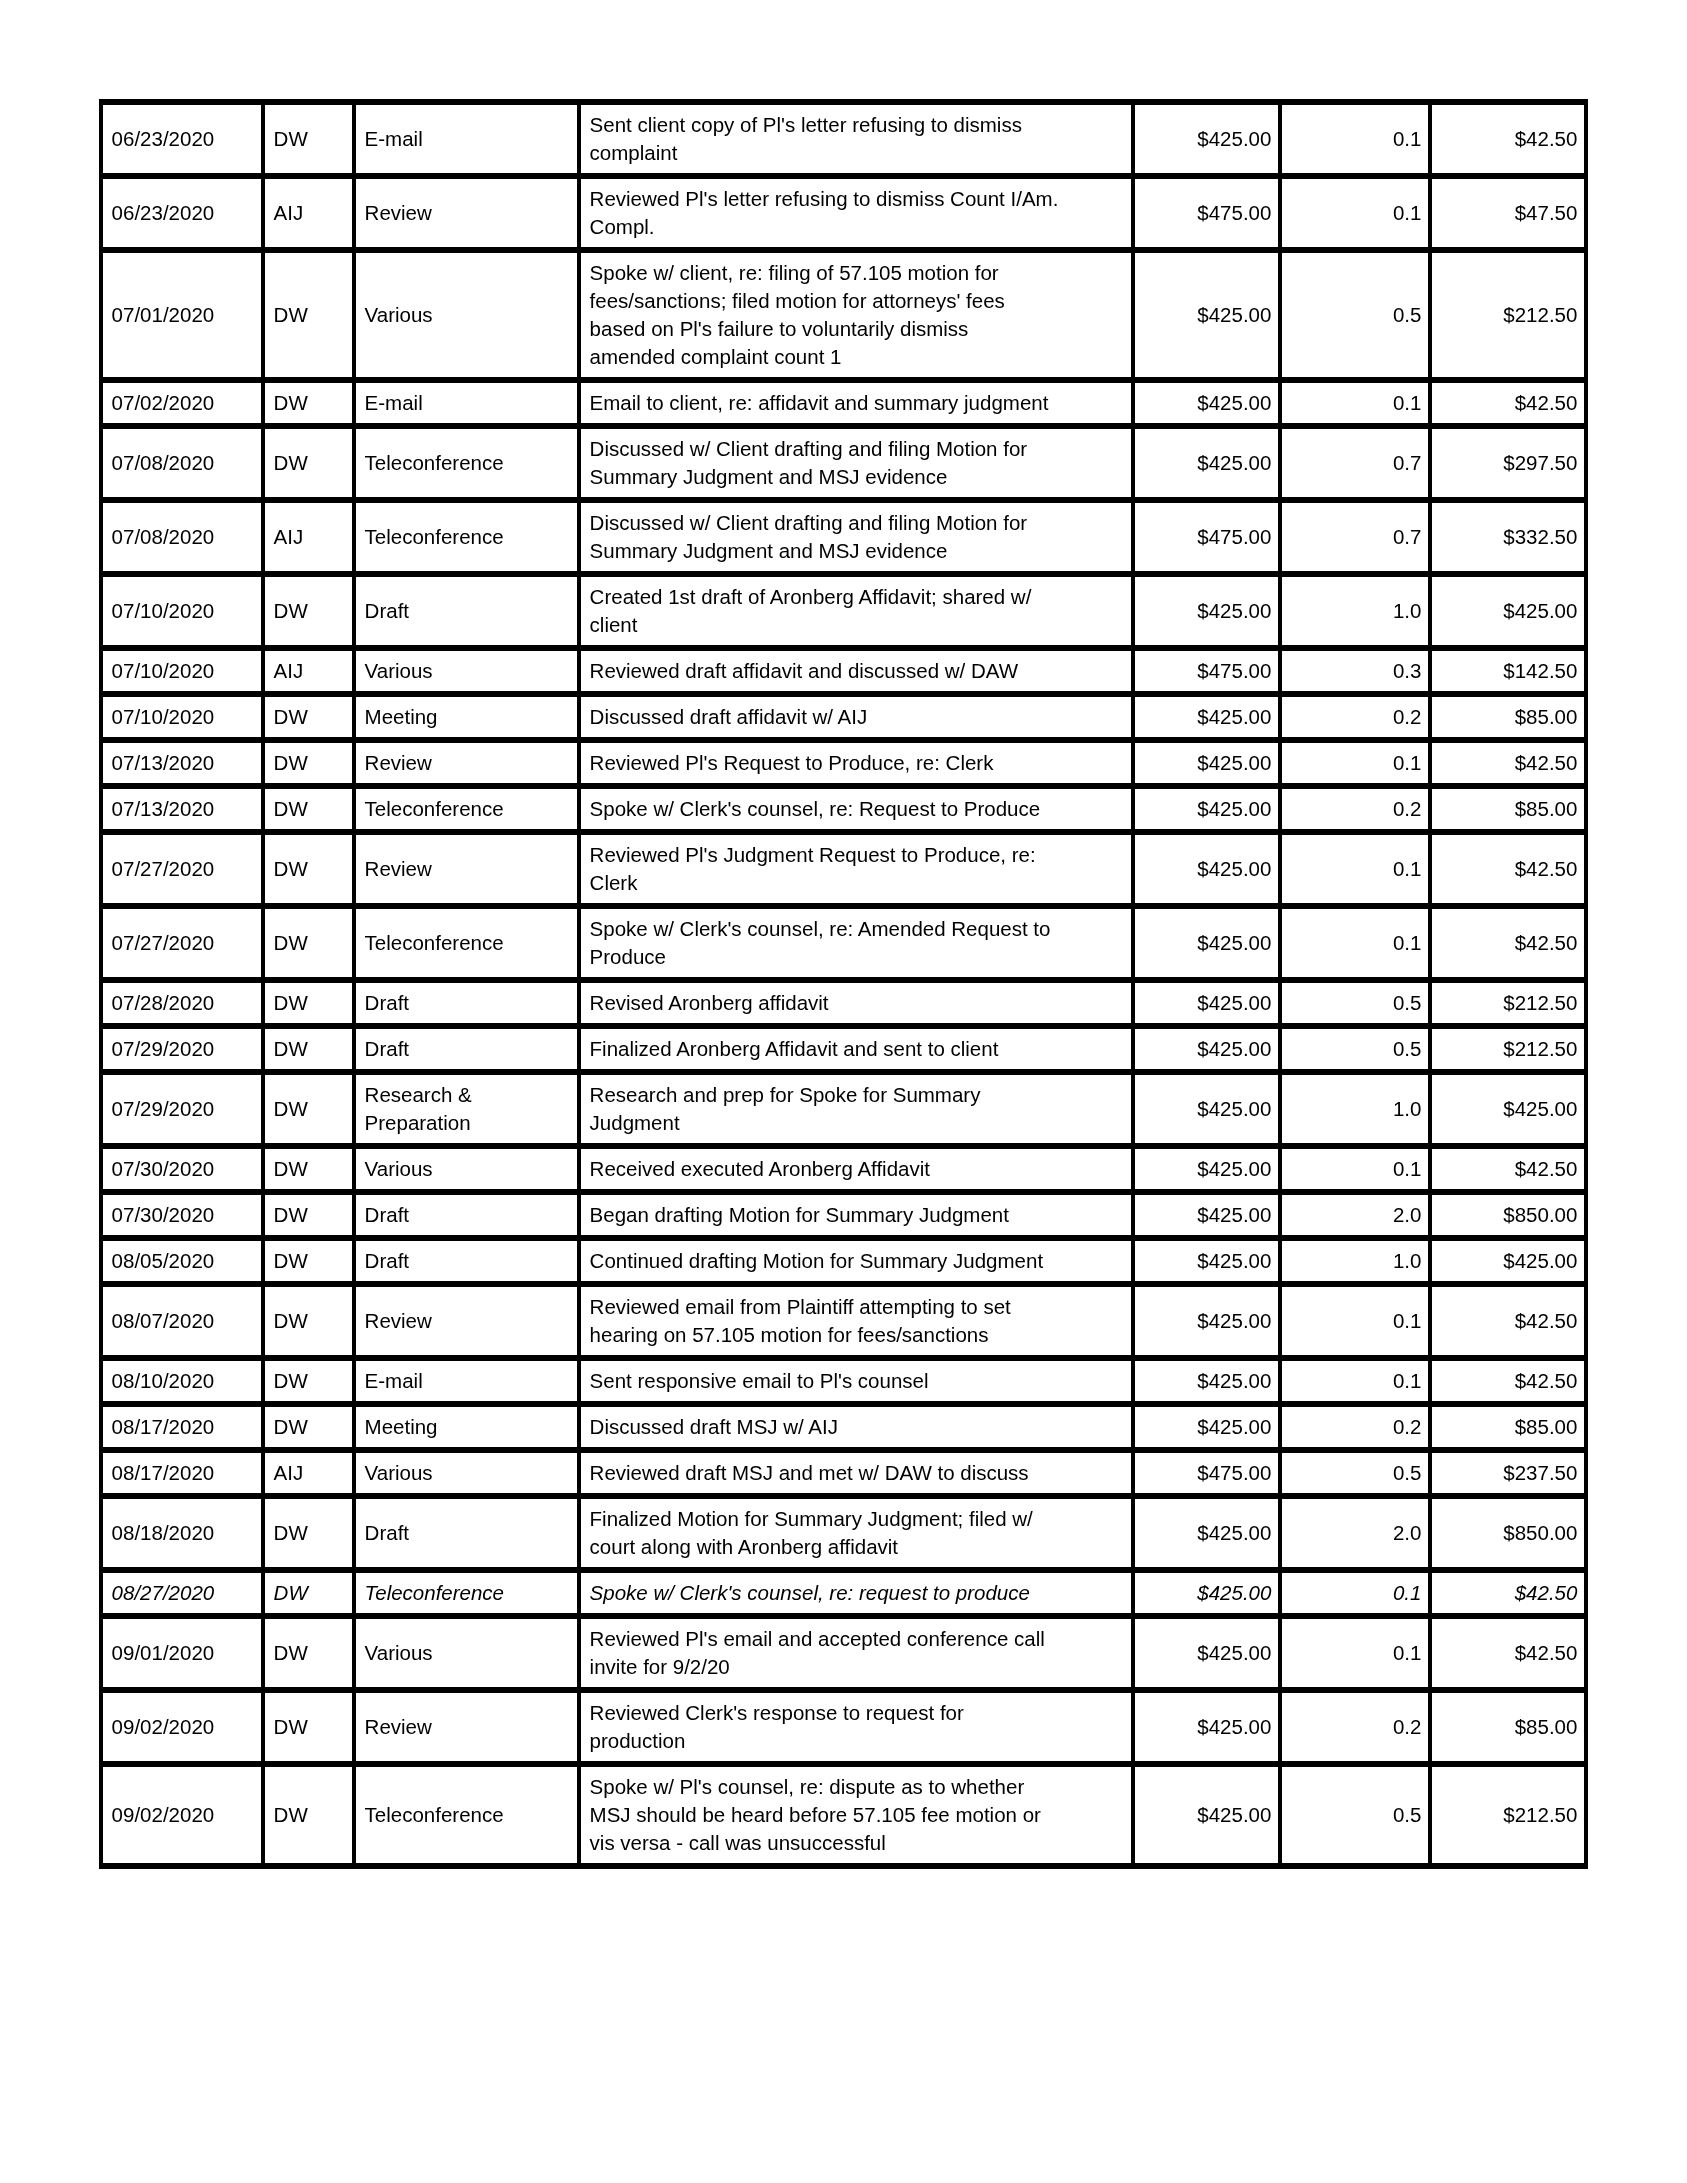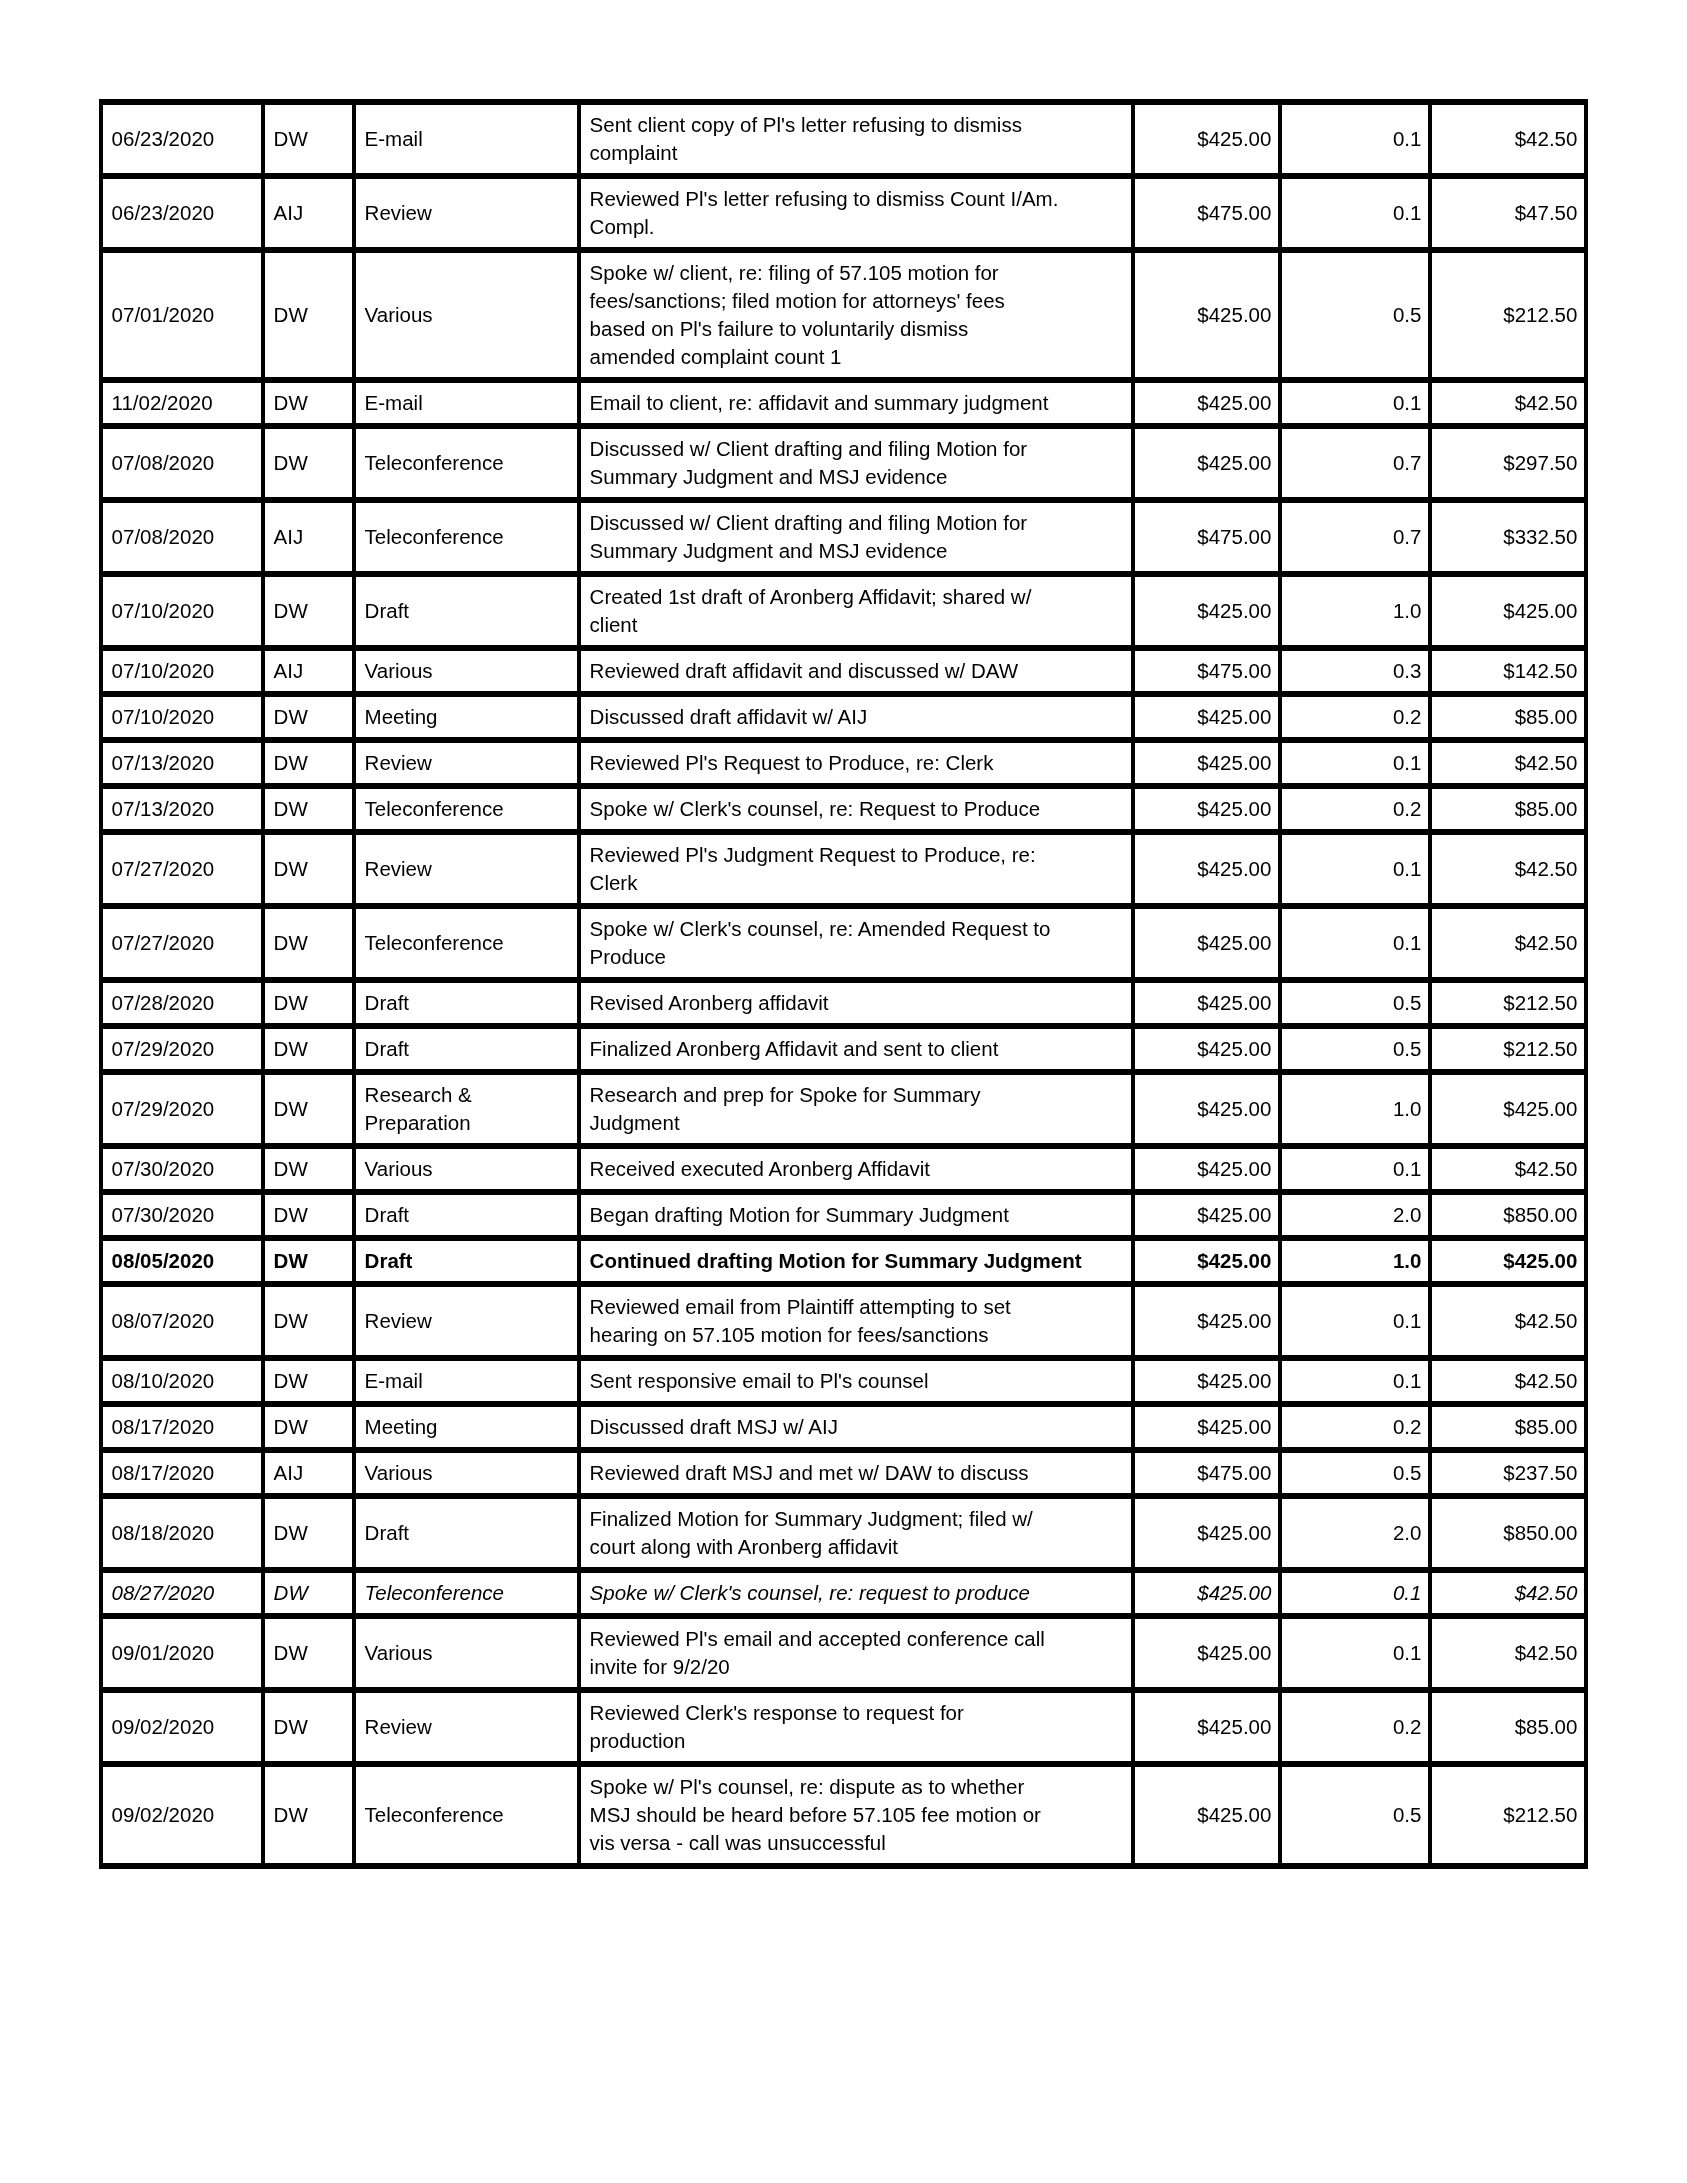--- a/index.html
+++ b/index.html
@@ -85,21 +85,21 @@
           <td class="col-type">Various</td>
           <td class="col-desc">Spoke w/ client, re: filing of 57.105 motion for
 fees/sanctions; filed motion for attorneys' fees
 based on Pl's failure to voluntarily dismiss
 amended complaint count 1</td>
           <td class="col-rate">$425.00</td>
           <td class="col-hours">0.5</td>
           <td class="col-amount">$212.50</td>
         </tr>
         <tr style="height: 46px;">
-          <td class="col-date">11/02/2020</td>
+          <td class="col-date">07/02/2020</td>
           <td class="col-initials">DW</td>
           <td class="col-type">E-mail</td>
           <td class="col-desc">Email to client, re: affidavit and summary judgment</td>
           <td class="col-rate">$425.00</td>
           <td class="col-hours">0.1</td>
           <td class="col-amount">$42.50</td>
         </tr>
         <tr style="height: 74px;">
           <td class="col-date">07/08/2020</td>
           <td class="col-initials">DW</td>
@@ -226,21 +226,21 @@
         </tr>
         <tr style="height: 46px;">
           <td class="col-date">07/30/2020</td>
           <td class="col-initials">DW</td>
           <td class="col-type">Draft</td>
           <td class="col-desc">Began drafting Motion for Summary Judgment</td>
           <td class="col-rate">$425.00</td>
           <td class="col-hours">2.0</td>
           <td class="col-amount">$850.00</td>
         </tr>
-        <tr style="height: 46px; font-weight: bold;">
+        <tr style="height: 46px;">
           <td class="col-date">08/05/2020</td>
           <td class="col-initials">DW</td>
           <td class="col-type">Draft</td>
           <td class="col-desc">Continued drafting Motion for Summary Judgment</td>
           <td class="col-rate">$425.00</td>
           <td class="col-hours">1.0</td>
           <td class="col-amount">$425.00</td>
         </tr>
         <tr style="height: 74px;">
           <td class="col-date">08/07/2020</td>

